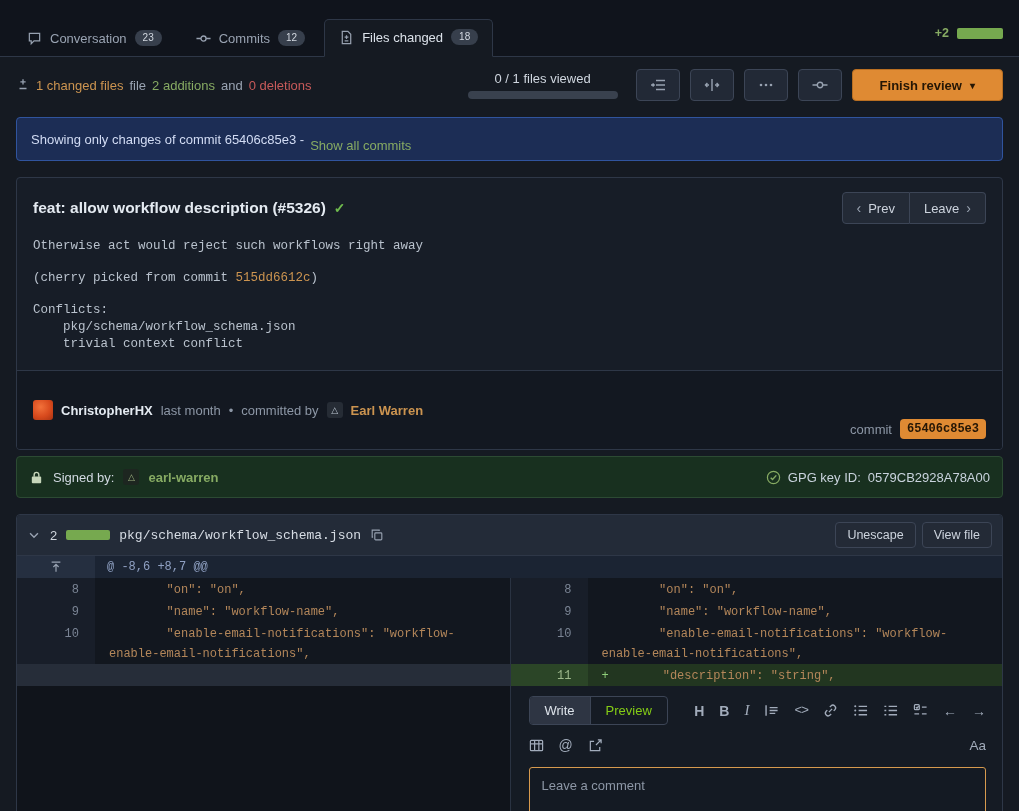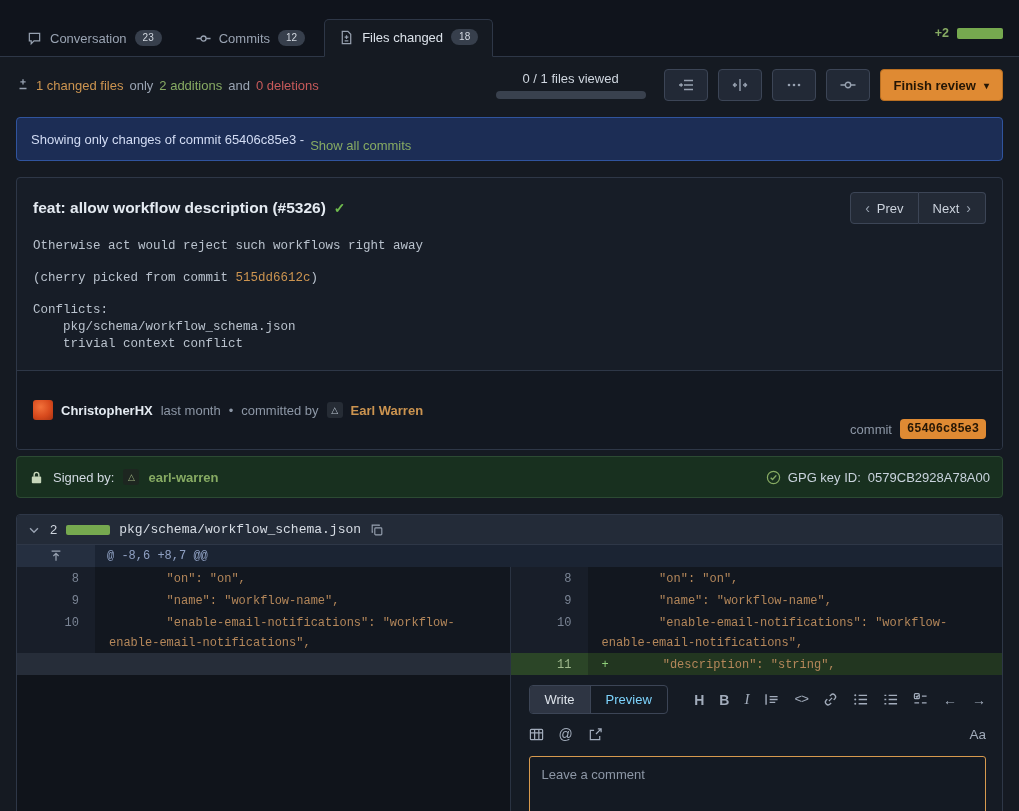--- a/index.html
+++ b/index.html
@@ -45,21 +45,21 @@
   .txt-red { color:#c75a5a; }
   .summary-right { margin-left:auto; display:flex; align-items:center; gap:10px; }
   .viewed-block { display:flex; flex-direction:column; align-items:center; gap:5px; margin-right:8px; }
   .viewed-label { color:#cfd6df; font-size:13px; }
   .viewed-track { width:150px; height:8px; border-radius:4px; background:#39414e; }
   .icon-btn {
     width:44px; height:32px; display:flex; align-items:center; justify-content:center;
     background:#222936; border:1px solid #3c4556; border-radius:4px; cursor:pointer; color:#9aa4b2;
   }
   .btn-finish {
-    display:flex; align-items:center; gap:8px; height:32px; padding:0 13px;
+    display:flex; align-items:center; gap:8px; height:32px; padding:0 27px;
     background:#df8a33; color:#241605; font-weight:bold; font-size:13px;
     border:1px solid #b96f22; border-radius:4px; cursor:pointer;
   }
   .caret { font-size:10px; }
 
   
   .banner {
     margin:2px 16px 16px; height:44px; display:flex; align-items:center;
     background:#1c2d55; border:1px solid #30549e; border-radius:4px;
     padding:0 14px; color:#d2dcf4; font-size:13px;
@@ -147,21 +147,21 @@
   .cell-add { background:#223620; }
   .marker { position:absolute; left:14px; top:2px; color:#8fcf7a; font-family:"Liberation Mono", monospace; font-size:12px; line-height:20px; }
   .cell-add .code { padding-left:18px; }
   .filler { grid-column:1/3; background:#262d39; min-height:20px; }
   .below-left { grid-column:1/3; background:#10141b; min-height:180px; }
   .below-right { grid-column:3/5; background:#151b24; border-left:1px solid #2a3342; padding:10px 16px 0 18px; }
 
   
   .editor-top { display:flex; align-items:center; }
   .seg-group { display:flex; border:1px solid #3c4556; border-radius:4px; overflow:hidden; }
-  .seg { padding:6px 15px; font-size:13px; color:#7dd3fc; cursor:pointer; }
+  .seg { padding:6px 15px; font-size:13px; color:#84cc16; cursor:pointer; }
   .seg.active { background:#2e3543; color:#dde3ea; }
   .seg + .seg { border-left:1px solid #3c4556; }
   .md-icons { margin-left:auto; display:flex; align-items:center; gap:15px; color:#a2acbb; }
   .md-ic { cursor:pointer; font-size:14px; display:inline-flex; align-items:center; color:#a2acbb; }
   .md-ic.bold { font-weight:bold; }
   .md-ic.italic { font-style:italic; font-family:"Liberation Serif", serif; font-size:15px; }
   .md-ic.mono { font-family:"Liberation Mono", monospace; font-size:13px; letter-spacing:-1px; }
   .editor-row2 { display:flex; align-items:center; gap:15px; margin-top:12px; }
   .aa { margin-left:auto; font-size:13.5px; color:#a2acbb; cursor:pointer; }
   .comment-textarea {
@@ -216,21 +216,21 @@
   </div>
 
   <div class="summary-row">
     <div class="summary-left">
       <span class="icon">
         <svg width="14" height="14" viewBox="0 0 16 16">
             <path stroke="currentColor" stroke-width="1.5" fill="none" d="M8 1.5v6M5 4.5h6M4 12h8"></path>
           </svg>
       </span>
       <span class="txt-gold">1 changed files</span>
-      <span>only</span>
+      <span>file</span>
       <span class="txt-green">2 additions</span>
       <span>and</span>
       <span class="txt-red">0 deletions</span>
     </div>
     <div class="summary-right">
       <div class="viewed-block">
         <span class="viewed-label">0 / 1 files viewed</span>
         <span class="viewed-track"></span>
       </div>
       <div class="icon-btn">
@@ -279,21 +279,21 @@
   <div class="commit-box">
     <div class="commit-head">
       <span class="commit-title">feat: allow workflow description (#5326)</span>
       <span class="check-ok">✓</span>
       <div class="btn-group">
         <div class="btn">
           <span class="chev">‹</span>
           <span>Prev</span>
         </div>
         <div class="btn">
-          <span>Next</span>
+          <span>Leave</span>
           <span class="chev">›</span>
         </div>
       </div>
     </div>
     <div class="commit-body">
       <p>Otherwise act would reject such workflows right away</p>
       <p><span>(cherry picked from commit </span><span class="sha-link">515dd6612c</span><span>)</span></p>
       <div class="commit-pre">Conflicts:
     pkg/schema/workflow_schema.json
     trivial context conflict</div>
@@ -344,20 +344,28 @@
       </span>
       <span class="file-changes">2</span>
       <span class="file-bar"></span>
       <span class="file-path">pkg/schema/workflow_schema.json</span>
       <span class="icon">
         <svg width="14" height="14" viewBox="0 0 16 16">
             <rect x="5.5" y="5.5" width="8" height="8" rx="1" fill="none" stroke="currentColor" stroke-width="1.3"></rect>
             <path d="M10.5 3.5v-1h-8v8h1" fill="none" stroke="currentColor" stroke-width="1.3"></path>
           </svg>
       </span>
+      <div class="file-header-right">
+        <div class="btn btn-small">
+            <span>Unescape</span>
+          </div>
+        <div class="btn btn-small">
+            <span>View file</span>
+          </div>
+      </div>
     </div>
 
     <div class="diff-grid">
 
       <div class="hunk-gutter">
         <span class="icon">
           <svg width="14" height="14" viewBox="0 0 16 16">
               <path stroke="currentColor" stroke-width="1.4" fill="none" d="M8 13.5V5.5M5 8l3-3 3 3M3 2.5h10"></path>
             </svg>
         </span>

